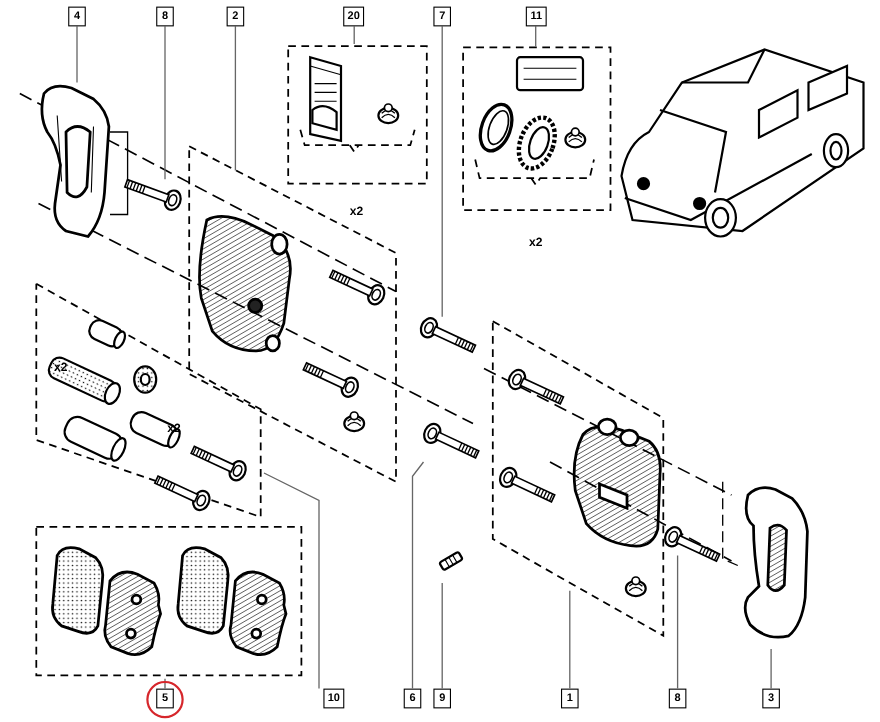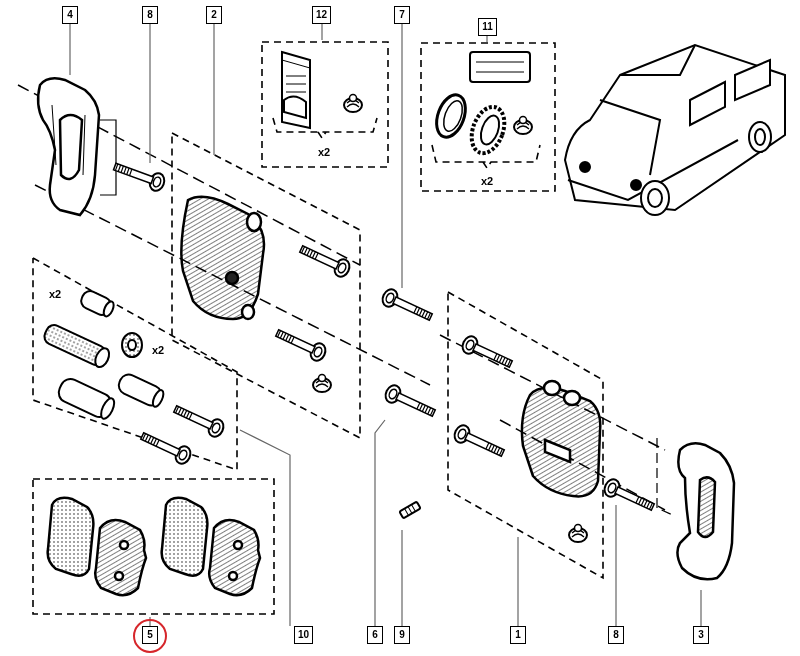--- a/index.html
+++ b/index.html
@@ -3,21 +3,21 @@
 <meta charset="utf-8">
 <style>
   html, body { margin: 0; padding: 0; background: #ffffff; }
   body { width: 800px; height: 656px; position: relative; overflow: hidden;
          font-family: "Liberation Sans", sans-serif; }
   #diagram { position: absolute; left: 0; top: 0; width: 800px; height: 656px; }
   .callout { position: absolute; width: 14px; height: 16px; border: 1px solid #000;
              background: #fff; font-size: 10px; font-weight: bold; line-height: 16px;
              text-align: center; color: #000; cursor: pointer; box-sizing: content-box; }
   .callout.wide { width: 17px; }
-  .qty { position: absolute; font-size: 11px; font-weight: bold; color: #000; }
+  .qty { position: absolute; font-size: 11px; font-weight: bold; color: #000; margin-top: 40px; }
   .hl { position: absolute; width: 34px; height: 34px; border: 2px solid #d6262b;
         border-radius: 50%; box-sizing: border-box; pointer-events: none; }
 </style>
 </head>
 <body>
 
 <svg id="diagram" viewBox="0 0 800 656" xmlns="http://www.w3.org/2000/svg">
   <defs>
     <pattern id="hatch" width="4" height="4" patternUnits="userSpaceOnUse" patternTransform="rotate(60)">
       <line x1="0" y1="0" x2="0" y2="4" stroke="#000" stroke-width="1"></line>
@@ -230,23 +230,23 @@
     <ellipse cx="760" cy="137" rx="11" ry="15"></ellipse>
     <ellipse cx="760" cy="137" rx="5" ry="8"></ellipse>
     <circle cx="585" cy="167" r="5" fill="#000"></circle>
     <circle cx="636" cy="185" r="5" fill="#000"></circle>
   </g>
 </svg>
 
 <div class="callout" style="left:62px;top:6px">4</div>
 <div class="callout" style="left:142px;top:6px">8</div>
 <div class="callout" style="left:206px;top:6px">2</div>
-<div class="callout wide" style="left:312px;top:6px">12</div>
+<div class="callout wide" style="left:312px;top:6px">20</div>
 <div class="callout" style="left:394px;top:6px">7</div>
-<div class="callout wide" style="left:478px;top:18px">11</div>
+<div class="callout wide" style="left:478px;top:6px">11</div>
 <div class="callout" style="left:142px;top:626px">5</div>
 <div class="hl" style="left: 133px; top: 619px; border-color: rgb(214, 38, 43);"></div>
 <div class="callout wide" style="left:294px;top:626px">10</div>
 <div class="callout" style="left:367px;top:626px">6</div>
 <div class="callout" style="left:394px;top:626px">9</div>
 <div class="callout" style="left:510px;top:626px">1</div>
 <div class="callout" style="left:608px;top:626px">8</div>
 <div class="callout" style="left:693px;top:626px">3</div>
 
 <div class="qty" style="left:318px;top:146px">x2</div>

